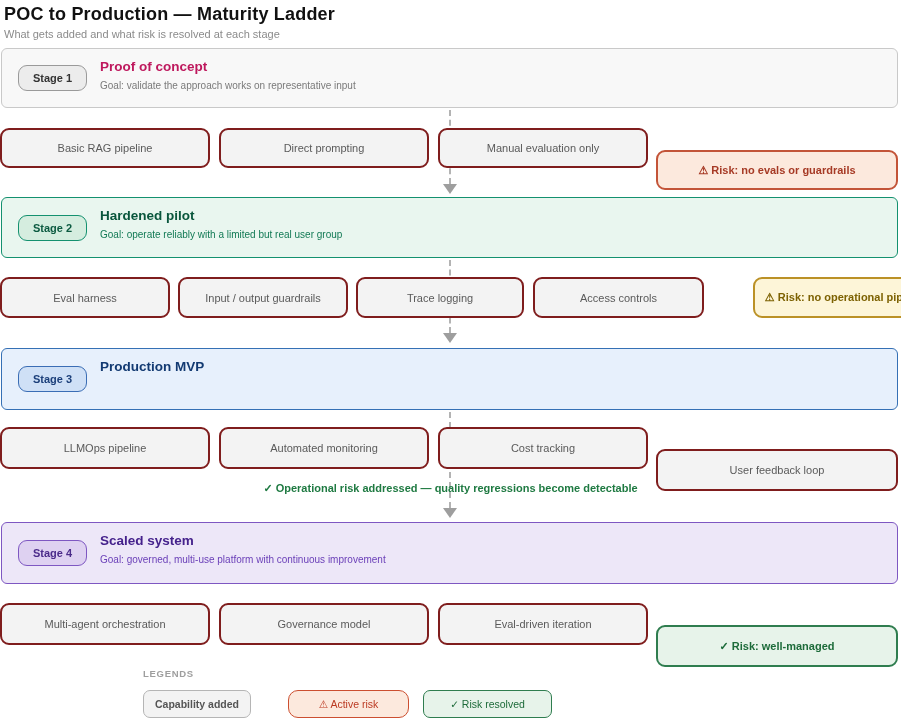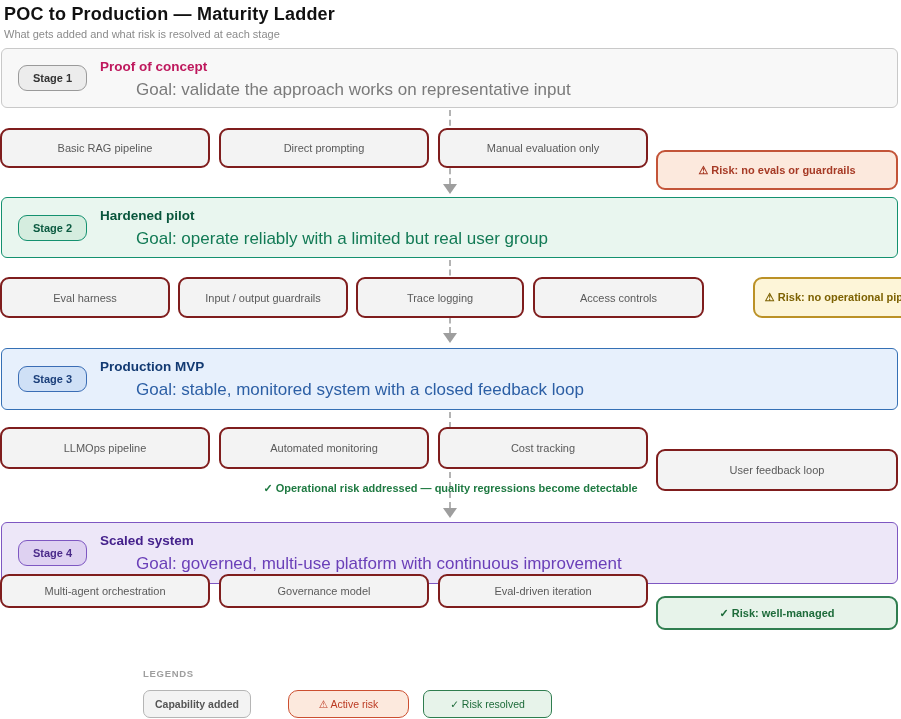--- a/index.html
+++ b/index.html
@@ -15,33 +15,33 @@
   .s3{top:348px;height:62px;background:#e7f0fc;border-color:#3570b5;}
   .s4{top:522px;height:62px;background:#ede7f8;border-color:#7e57c2;}
 
   .stage-badge{position:absolute;left:16px;top:50%;transform:translateY(-50%);padding:6px 14px;border-radius:9px;border:1px solid #9a9a9a;background:#ececec;font-size:11px;font-weight:bold;color:#333;white-space:nowrap;}
   .s2 .stage-badge{background:#d5eddf;border-color:#14916f;color:#0b5a40;}
   .s3 .stage-badge{background:#cfe0f6;border-color:#3a6db5;color:#1b3f7a;}
   .s4 .stage-badge{background:#ded1f1;border-color:#7e57c2;color:#4b2b8a;}
 
   .stage-body{position:absolute;left:98px;top:10px;}
   .stage-title{font-size:13.5px;font-weight:bold;color:#be185d;}
-  .stage-goal{font-size:17px;color:#7a7a7a;margin-top:6px;margin-left:36px;}
+  .stage-goal{font-size:10px;color:#7a7a7a;margin-top:6px;}
   .s2 .stage-title{color:#09563c;} .s2 .stage-goal{color:#127a55;}
   .s3 .stage-title{color:#133a72;} .s3 .stage-goal{color:#2c5fa5;}
   .s4 .stage-title{color:#45228c;} .s4 .stage-goal{color:#6a3fb8;}
 
   
   .chip{position:absolute;box-sizing:border-box;border-radius:9px;border:2px solid #7f1d1d;background:#f3f3f3;display:flex;align-items:center;justify-content:center;font-size:11px;color:#5a5a5a;text-align:center;z-index:2;white-space:nowrap;}
   .risk-active{background:#fce9dd;border-color:#c35438;color:#a63a25;font-weight:bold;}
   .risk-warning{background:#fdf5d8;border-color:#bb9126;color:#7d6203;font-weight:bold;}
   .risk-resolved{background:#e7f3ea;border-color:#2f7d4f;color:#1d6b3a;font-weight:bold;}
 
   .row1{top:128px;height:40px;} .row2{top:277px;height:41px;}
-  .row3{top:427px;height:42px;} .row4{top:574px;height:34px;}
+  .row3{top:427px;height:42px;} .row4{top:603px;height:42px;}
 
   .w1c1{left:0;width:210px;} .w1c2{left:219px;width:210px;} .w1c3{left:438px;width:210px;} .w1c4{left:656px;width:242px;margin-top:22px;}
   .w2c1{left:0;width:170px;} .w2c2{left:178px;width:170px;} .w2c3{left:356px;width:168px;} .w2c4{left:533px;width:171px;} .w2c5{left:753px;width:187px;}
 
   
   .arrow-line{position:absolute;left:449px;width:0;border-left:2px dashed #b3b3b3;z-index:1;}
   .a1{top:110px;height:74px;} .a2{top:260px;height:73px;} .a3{top:412px;height:96px;}
   .arrow-head{position:absolute;left:443px;width:0;height:0;border-left:7px solid transparent;border-right:7px solid transparent;border-top:10px solid #9e9e9e;z-index:1;}
   .h1{top:184px;} .h2{top:333px;} .h3{top:508px;}
 
@@ -90,21 +90,20 @@
 <div class="chip row2 w2c1">Eval harness</div>
 <div class="chip row2 w2c2">Input / output guardrails</div>
 <div class="chip row2 w2c3">Trace logging</div>
 <div class="chip row2 w2c4">Access controls</div>
 <div class="chip row2 w2c5 risk-warning">⚠ Risk: no operational pipeline</div>
 
 <div class="stage-card s3">
   <span class="stage-badge">Stage 3</span>
   <div class="stage-body">
     <div class="stage-title">Production MVP</div>
-    <div class="stage-goal">Goal: stable, monitored system with a closed feedback loop</div>
   </div>
 </div>
 
 <div class="arrow-line a3"></div>
 <div class="arrow-head h3"></div>
 
 <div class="chip row3 w1c1">LLMOps pipeline</div>
 <div class="chip row3 w1c2">Automated monitoring</div>
 <div class="chip row3 w1c3">Cost tracking</div>
 <div class="chip row3 w1c4">User feedback loop</div>

